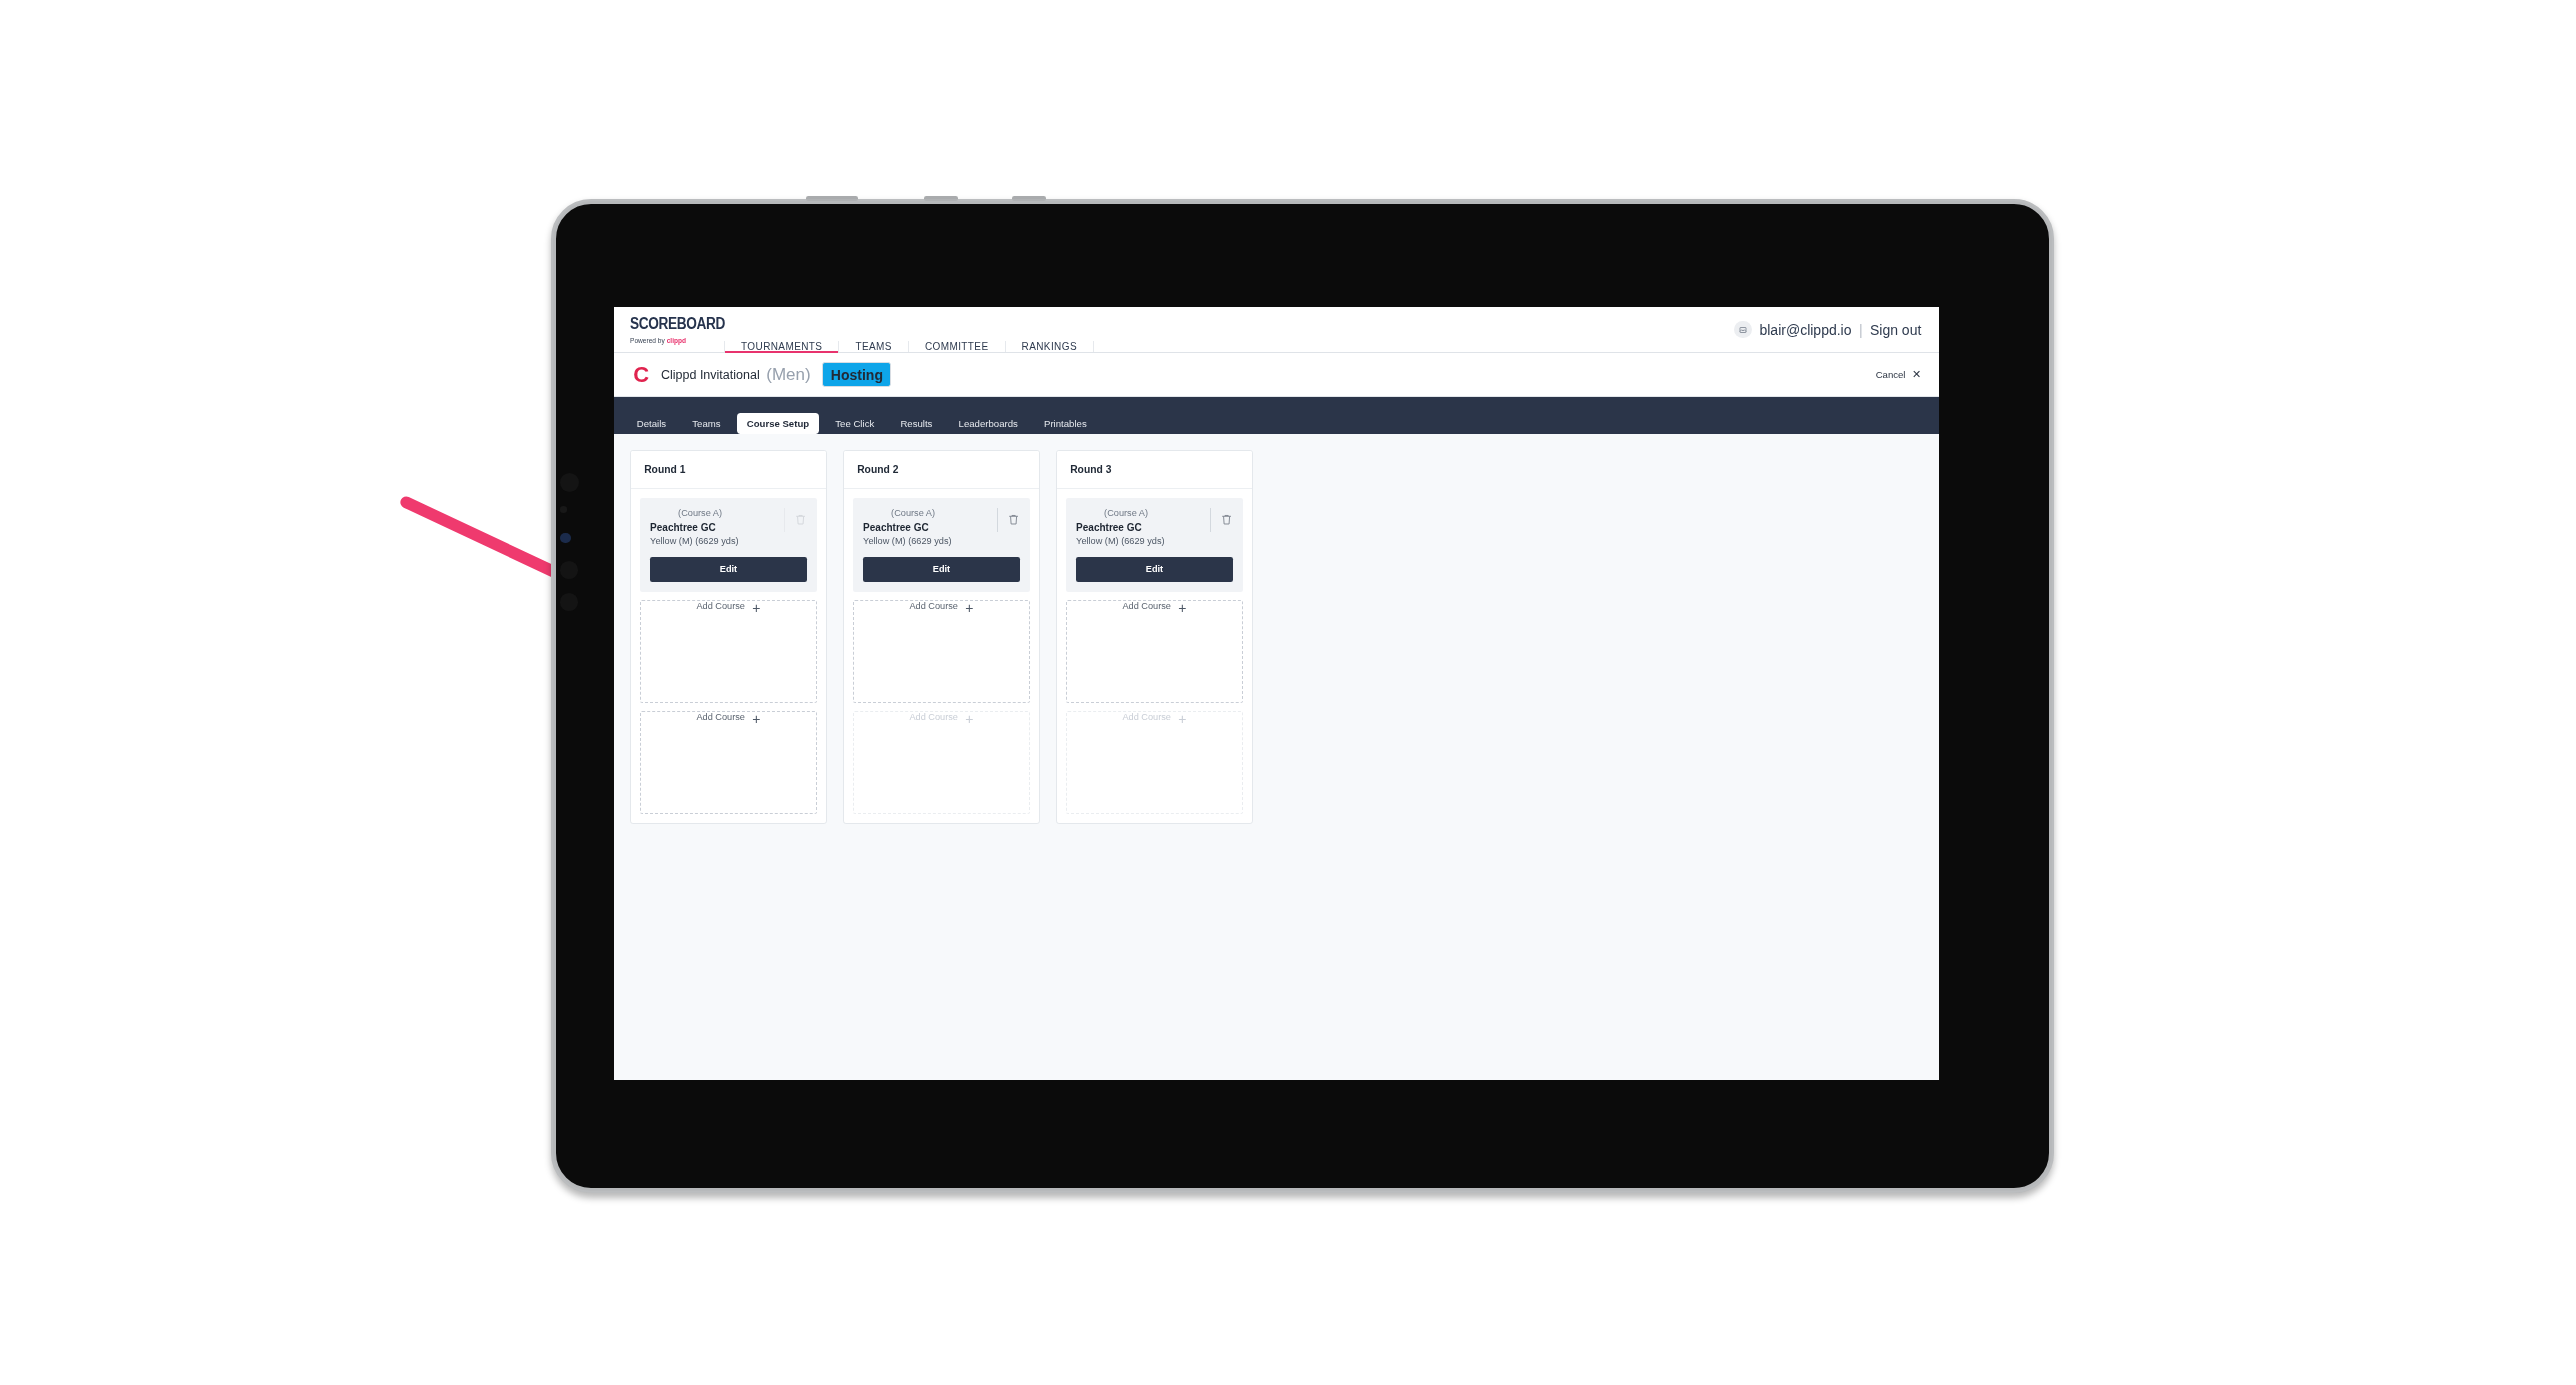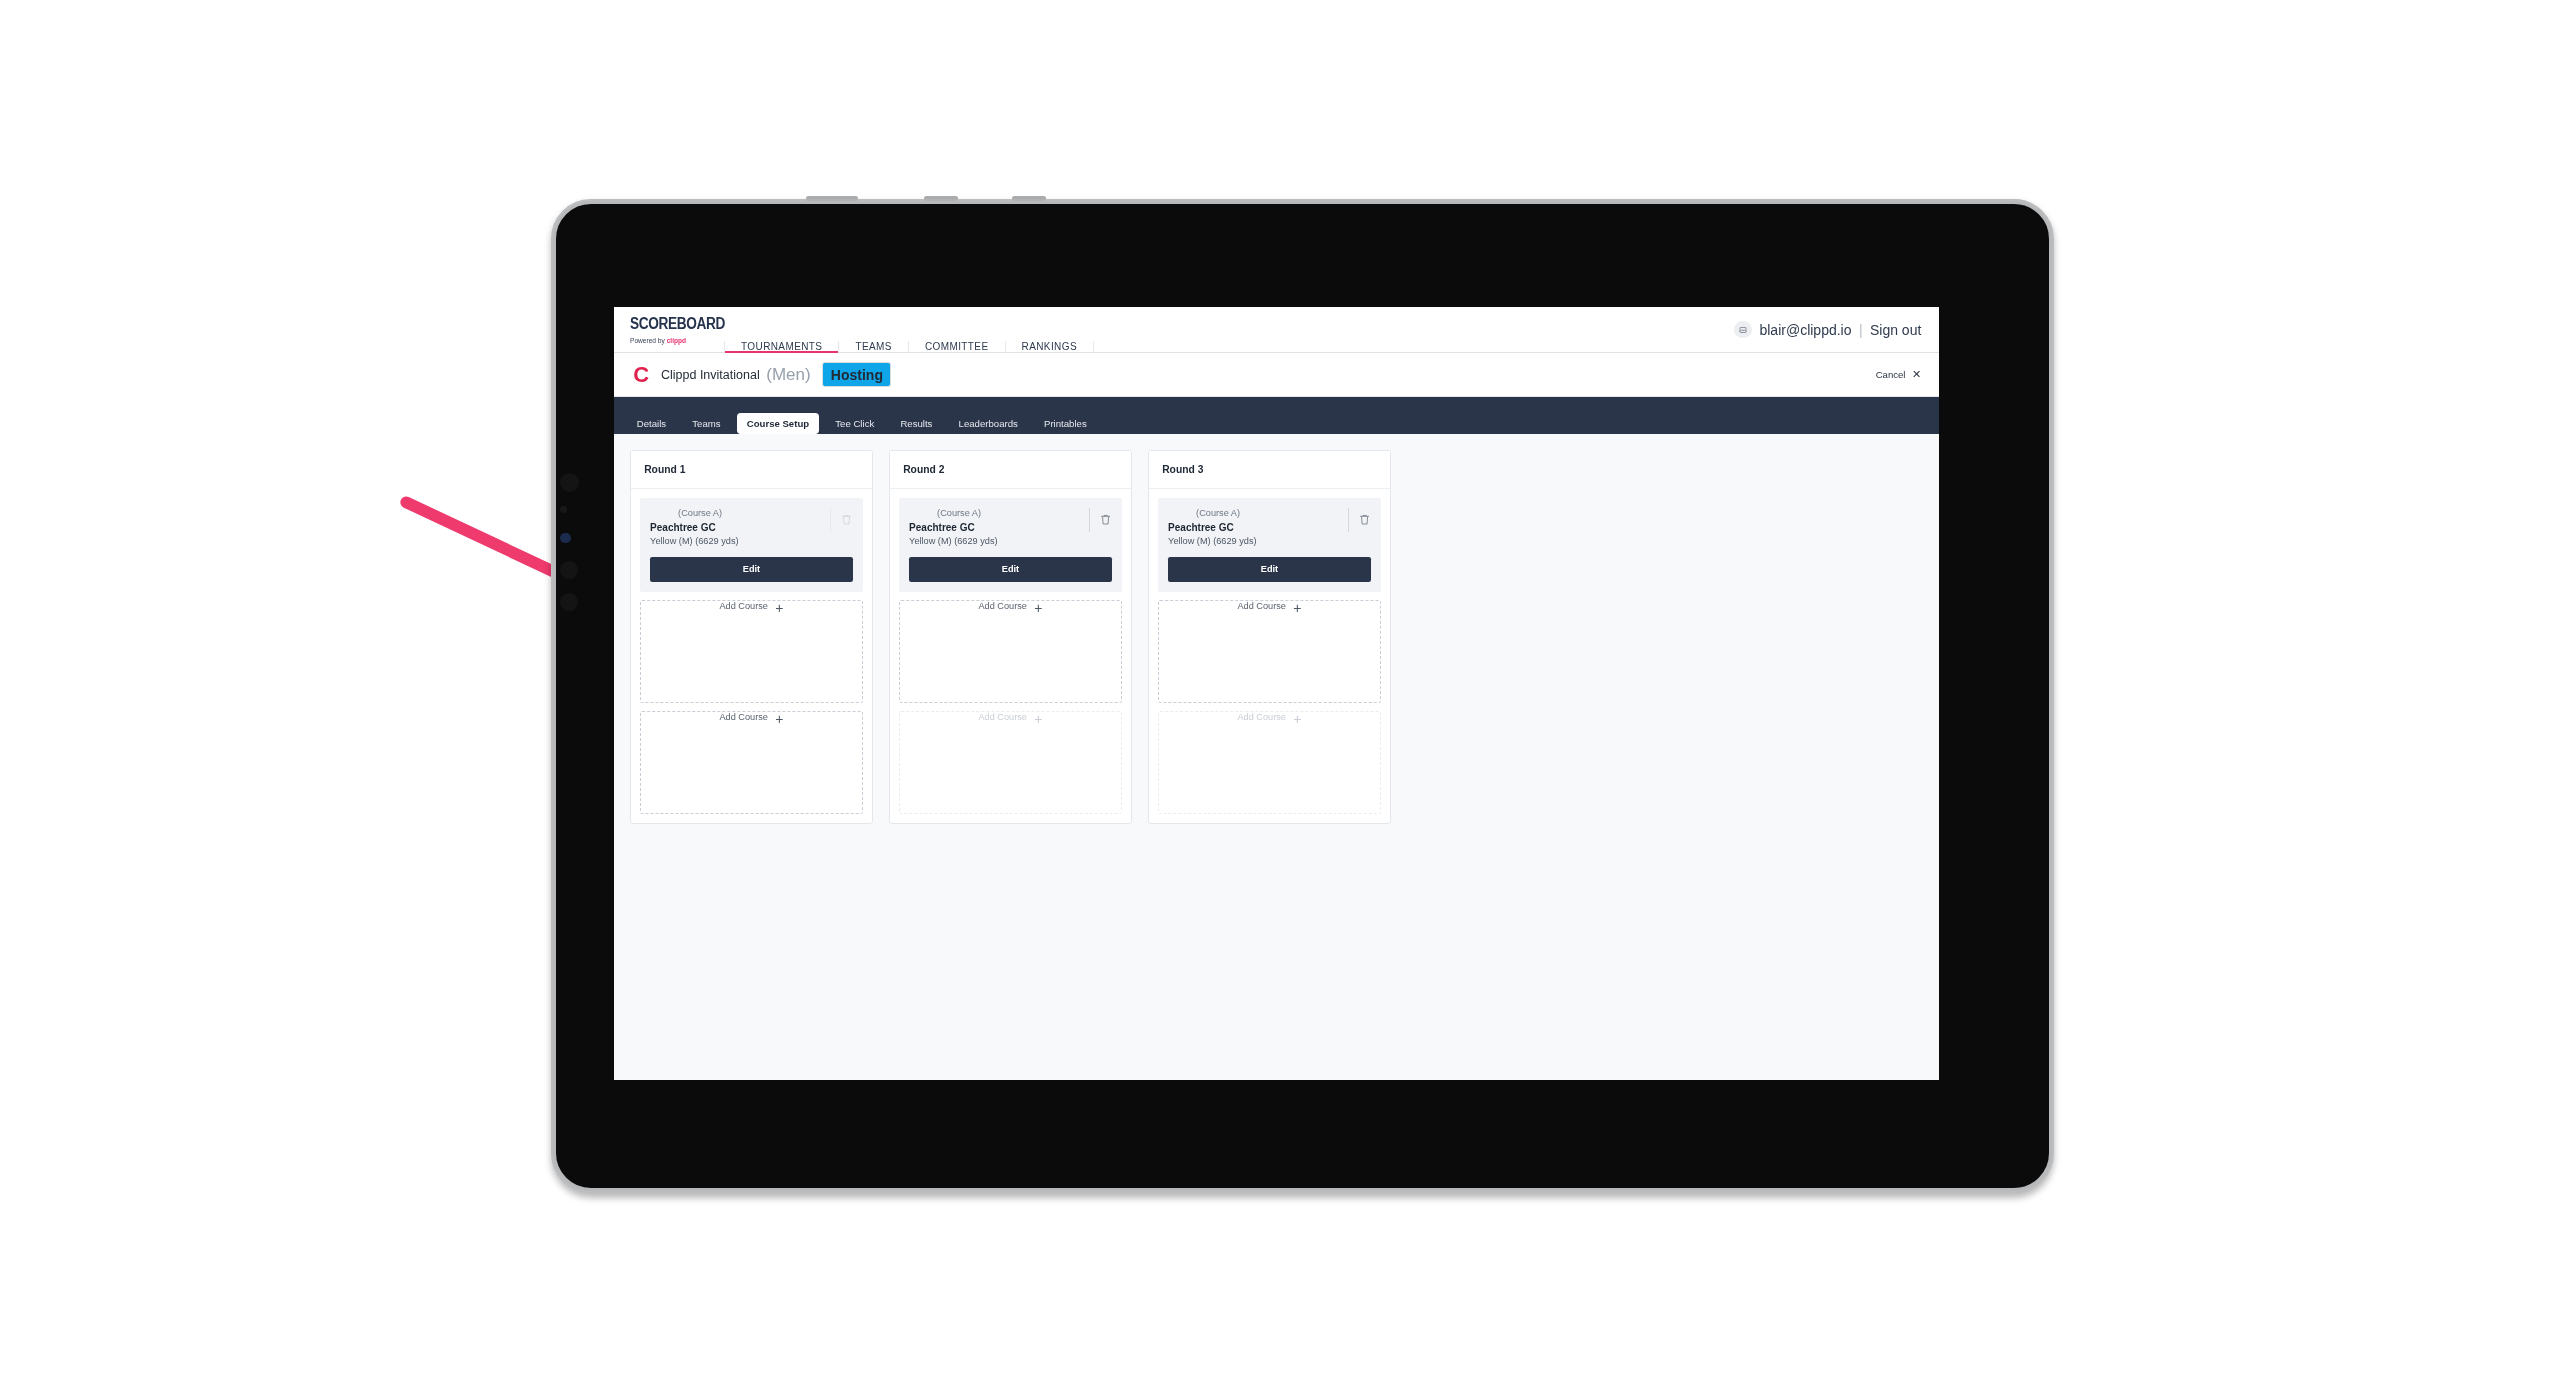--- a/index.html
+++ b/index.html
@@ -119,21 +119,21 @@
   }
   .subtab{
     font-size:9.6px; color:#e6e9ee; padding:5.2px 9.6px; border-radius:3.7px; cursor:pointer;
     white-space:nowrap;
   }
   .subtab.active{ background:#ffffff; color:#1f2736; font-weight:700; }
 
   
   .board { padding: 16px; display:flex; gap: 16px; align-items:flex-start; }
   .roundcol {
-    width: 243px; background:#ffffff; border:0.7px solid #e4e8ec; border-radius:2.9px;
+    width: 197px; background:#ffffff; border:0.7px solid #e4e8ec; border-radius:2.9px;
     overflow:hidden;
   }
   .roundhead{
     height:38px; display:flex; align-items:center; padding-left:13.2px;
     font-size:10.3px; font-weight:700; color:#212a37; border-bottom:0.7px solid #eceff2;
     background:#fff;
   }
   .roundbody{ padding:8.8px; display:flex; flex-direction:column; gap:8px; }
 
   .coursecard{

